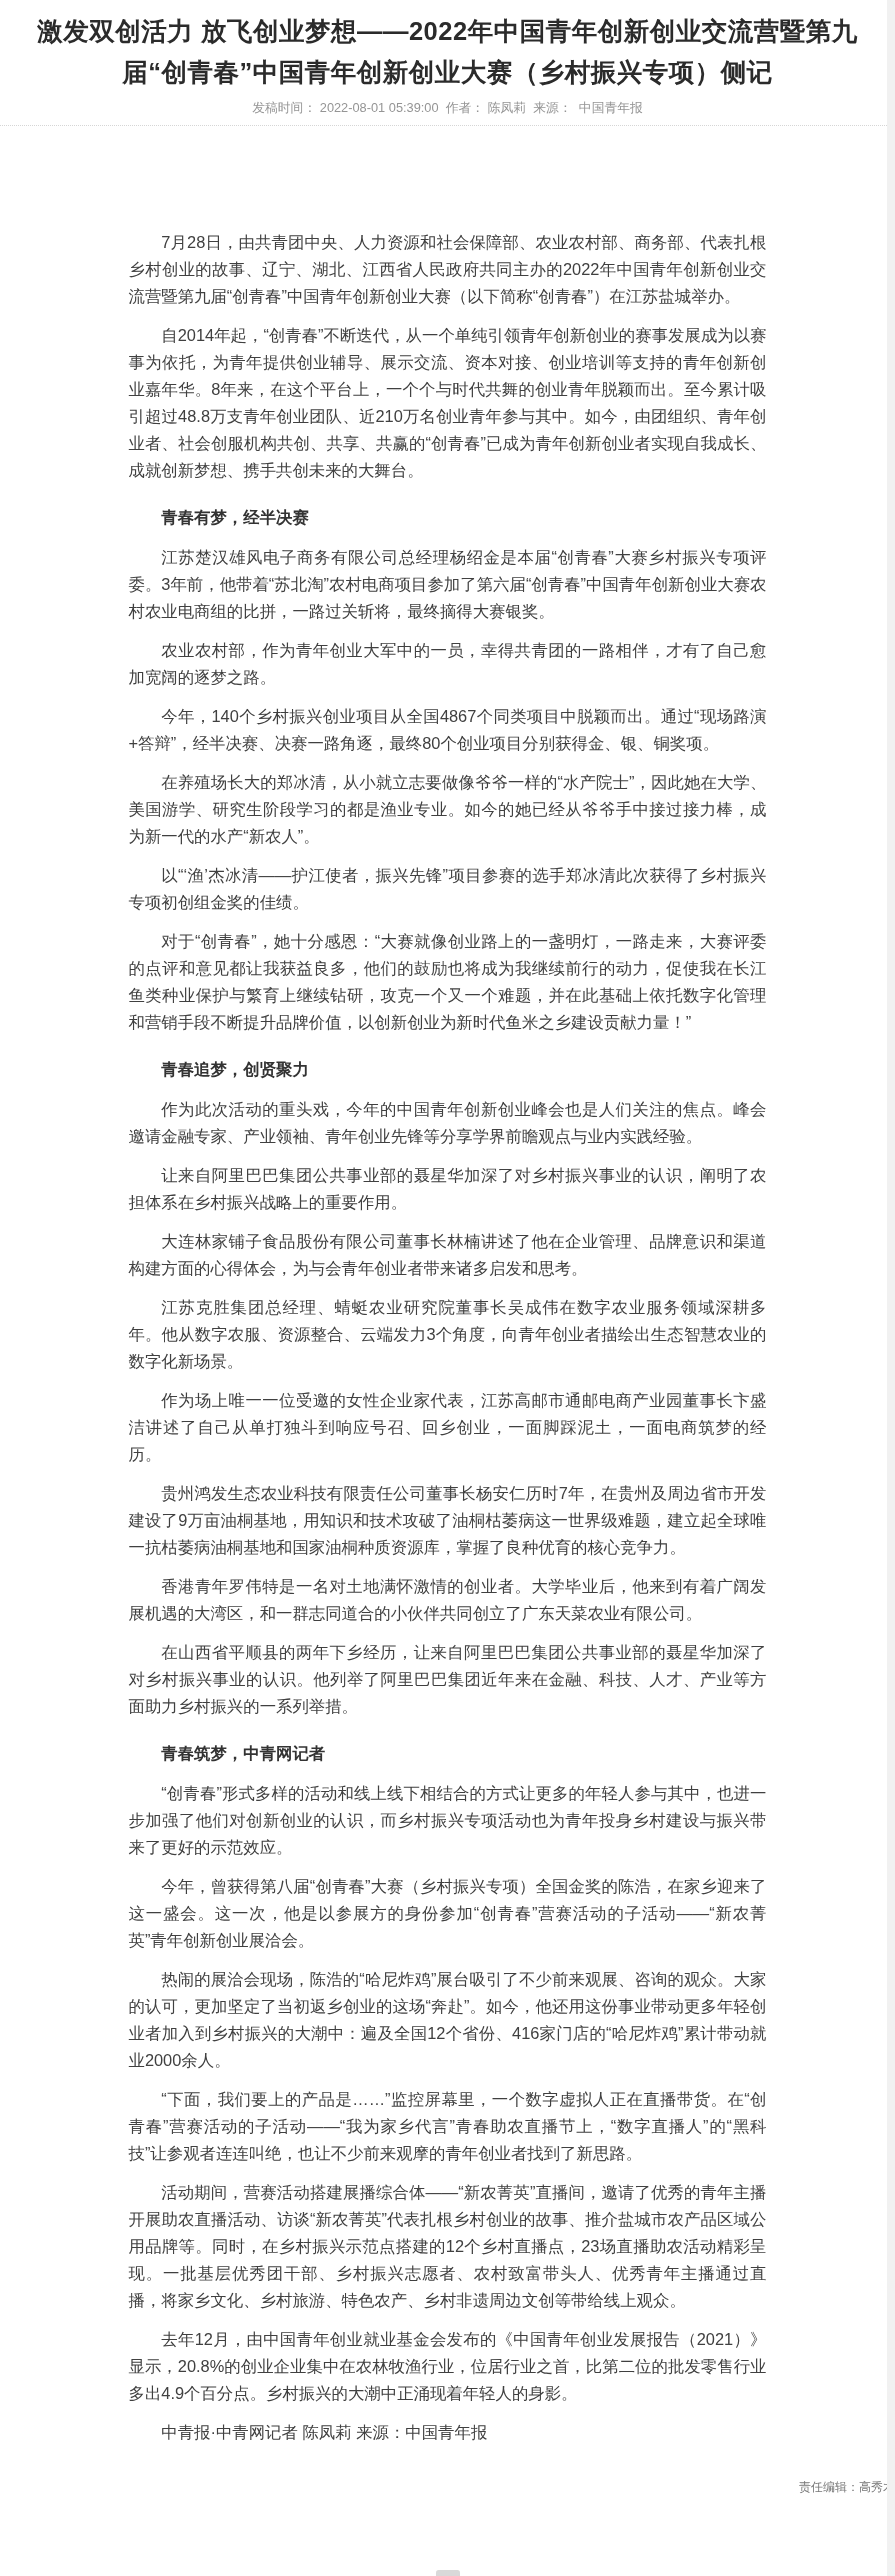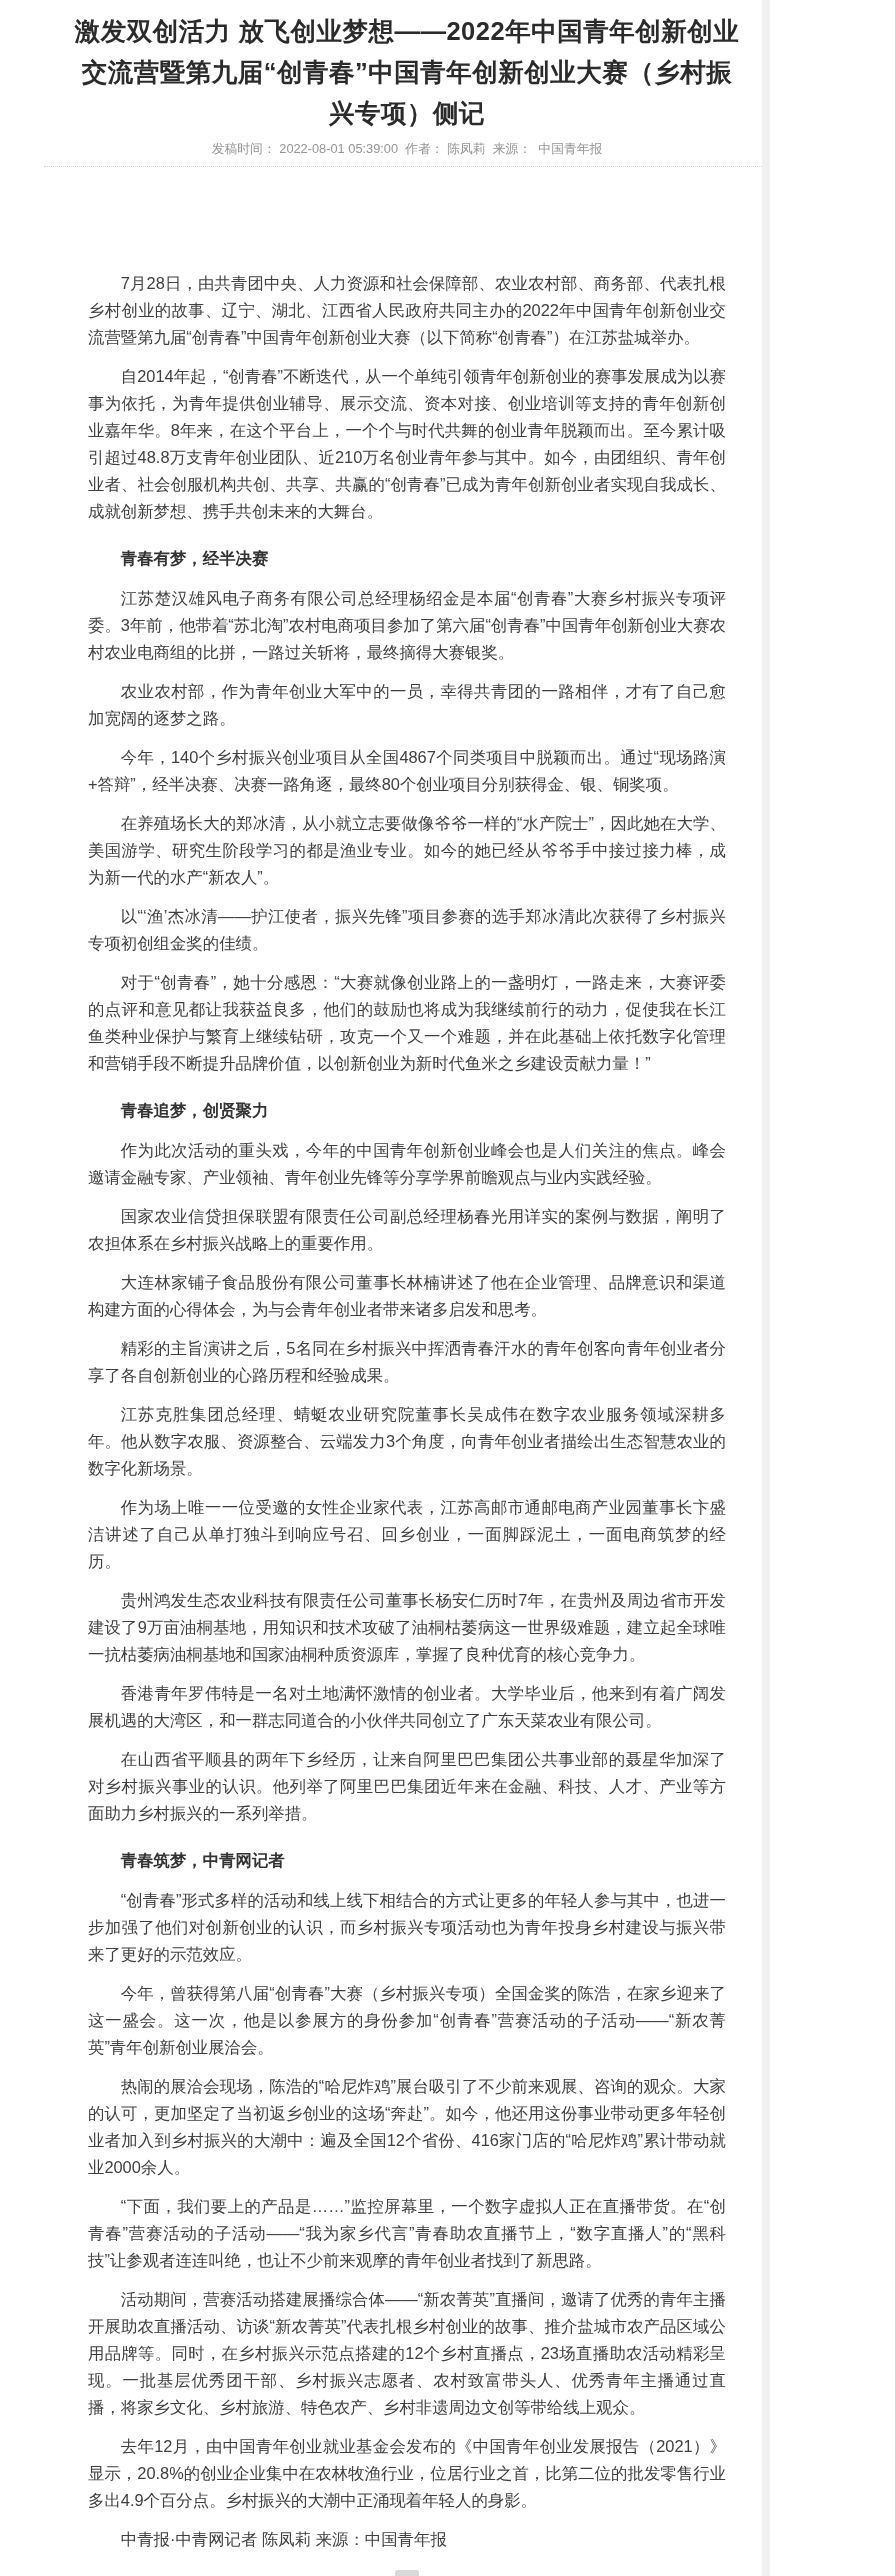--- a/index.html
+++ b/index.html
@@ -3,25 +3,24 @@
 <meta charset="utf-8">
 <style>
   html, body {
     margin: 0;
     padding: 0;
     background: #ffffff;
     font-family: "Liberation Sans", "DejaVu Sans", sans-serif;
   }
   .page {
     position: relative;
-    width: 726px;
+    width: 895px;
     height: 2576px;
     overflow: hidden;
     background: #ffffff;
-    margin-left: 44px;
   }
   .article-title {
     margin: 0;
     padding: 11px 25.5px 0 25.5px;
     text-align: center;
     font-size: 25.5px;
     line-height: 41px;
     font-weight: 700;
     color: #2b2b2b;
     letter-spacing: 0.5px;
@@ -105,23 +104,22 @@
       <p class="paragraph">自2014年起，“创青春”不断迭代，从一个单纯引领青年创新创业的赛事发展成为以赛事为依托，为青年提供创业辅导、展示交流、资本对接、创业培训等支持的青年创新创业嘉年华。8年来，在这个平台上，一个个与时代共舞的创业青年脱颖而出。至今累计吸引超过48.8万支青年创业团队、近210万名创业青年参与其中。如今，由团组织、青年创业者、社会创服机构共创、共享、共赢的“创青春”已成为青年创新创业者实现自我成长、成就创新梦想、携手共创未来的大舞台。</p>
       <h3 class="section-heading">青春有梦，经半决赛</h3>
       <p class="paragraph">江苏楚汉雄风电子商务有限公司总经理杨绍金是本届“创青春”大赛乡村振兴专项评委。3年前，他带着“苏北淘”农村电商项目参加了第六届“创青春”中国青年创新创业大赛农村农业电商组的比拼，一路过关斩将，最终摘得大赛银奖。</p>
       <p class="paragraph">农业农村部，作为青年创业大军中的一员，幸得共青团的一路相伴，才有了自己愈加宽阔的逐梦之路。</p>
       <p class="paragraph">今年，140个乡村振兴创业项目从全国4867个同类项目中脱颖而出。通过“现场路演+答辩”，经半决赛、决赛一路角逐，最终80个创业项目分别获得金、银、铜奖项。</p>
       <p class="paragraph">在养殖场长大的郑冰清，从小就立志要做像爷爷一样的“水产院士”，因此她在大学、美国游学、研究生阶段学习的都是渔业专业。如今的她已经从爷爷手中接过接力棒，成为新一代的水产“新农人”。</p>
       <p class="paragraph">以“‘渔’杰冰清——护江使者，振兴先锋”项目参赛的选手郑冰清此次获得了乡村振兴专项初创组金奖的佳绩。</p>
       <p class="paragraph">对于“创青春”，她十分感恩：“大赛就像创业路上的一盏明灯，一路走来，大赛评委的点评和意见都让我获益良多，他们的鼓励也将成为我继续前行的动力，促使我在长江鱼类种业保护与繁育上继续钻研，攻克一个又一个难题，并在此基础上依托数字化管理和营销手段不断提升品牌价值，以创新创业为新时代鱼米之乡建设贡献力量！”</p>
       <h3 class="section-heading">青春追梦，创贤聚力</h3>
       <p class="paragraph">作为此次活动的重头戏，今年的中国青年创新创业峰会也是人们关注的焦点。峰会邀请金融专家、产业领袖、青年创业先锋等分享学界前瞻观点与业内实践经验。</p>
-      <p class="paragraph">国家农业信贷担保联盟有限责任公司副总经理杨春光用详实的案例与数据，阐明了农担体系在乡村振兴战略上的重要作用。</p>
+      <p class="paragraph">让来自阿里巴巴集团公共事业部的聂星华加深了对乡村振兴事业的认识，阐明了农担体系在乡村振兴战略上的重要作用。</p>
       <p class="paragraph">大连林家铺子食品股份有限公司董事长林楠讲述了他在企业管理、品牌意识和渠道构建方面的心得体会，为与会青年创业者带来诸多启发和思考。</p>
-      <p class="paragraph">精彩的主旨演讲之后，5名同在乡村振兴中挥洒青春汗水的青年创客向青年创业者分享了各自创新创业的心路历程和经验成果。</p>
       <p class="paragraph">江苏克胜集团总经理、蜻蜓农业研究院董事长吴成伟在数字农业服务领域深耕多年。他从数字农服、资源整合、云端发力3个角度，向青年创业者描绘出生态智慧农业的数字化新场景。</p>
       <p class="paragraph">作为场上唯一一位受邀的女性企业家代表，江苏高邮市通邮电商产业园董事长卞盛洁讲述了自己从单打独斗到响应号召、回乡创业，一面脚踩泥土，一面电商筑梦的经历。</p>
       <p class="paragraph">贵州鸿发生态农业科技有限责任公司董事长杨安仁历时7年，在贵州及周边省市开发建设了9万亩油桐基地，用知识和技术攻破了油桐枯萎病这一世界级难题，建立起全球唯一抗枯萎病油桐基地和国家油桐种质资源库，掌握了良种优育的核心竞争力。</p>
       <p class="paragraph">香港青年罗伟特是一名对土地满怀激情的创业者。大学毕业后，他来到有着广阔发展机遇的大湾区，和一群志同道合的小伙伴共同创立了广东天菜农业有限公司。</p>
       <p class="paragraph">在山西省平顺县的两年下乡经历，让来自阿里巴巴集团公共事业部的聂星华加深了对乡村振兴事业的认识。他列举了阿里巴巴集团近年来在金融、科技、人才、产业等方面助力乡村振兴的一系列举措。</p>
       <h3 class="section-heading">青春筑梦，中青网记者</h3>
       <p class="paragraph">“创青春”形式多样的活动和线上线下相结合的方式让更多的年轻人参与其中，也进一步加强了他们对创新创业的认识，而乡村振兴专项活动也为青年投身乡村建设与振兴带来了更好的示范效应。</p>
       <p class="paragraph">今年，曾获得第八届“创青春”大赛（乡村振兴专项）全国金奖的陈浩，在家乡迎来了这一盛会。这一次，他是以参展方的身份参加“创青春”营赛活动的子活动——“新农菁英”青年创新创业展洽会。</p>
       <p class="paragraph">热闹的展洽会现场，陈浩的“哈尼炸鸡”展台吸引了不少前来观展、咨询的观众。大家的认可，更加坚定了当初返乡创业的这场“奔赴”。如今，他还用这份事业带动更多年轻创业者加入到乡村振兴的大潮中：遍及全国12个省份、416家门店的“哈尼炸鸡”累计带动就业2000余人。</p>
       <p class="paragraph">“下面，我们要上的产品是……”监控屏幕里，一个数字虚拟人正在直播带货。在“创青春”营赛活动的子活动——“我为家乡代言”青春助农直播节上，“数字直播人”的“黑科技”让参观者连连叫绝，也让不少前来观摩的青年创业者找到了新思路。</p>

